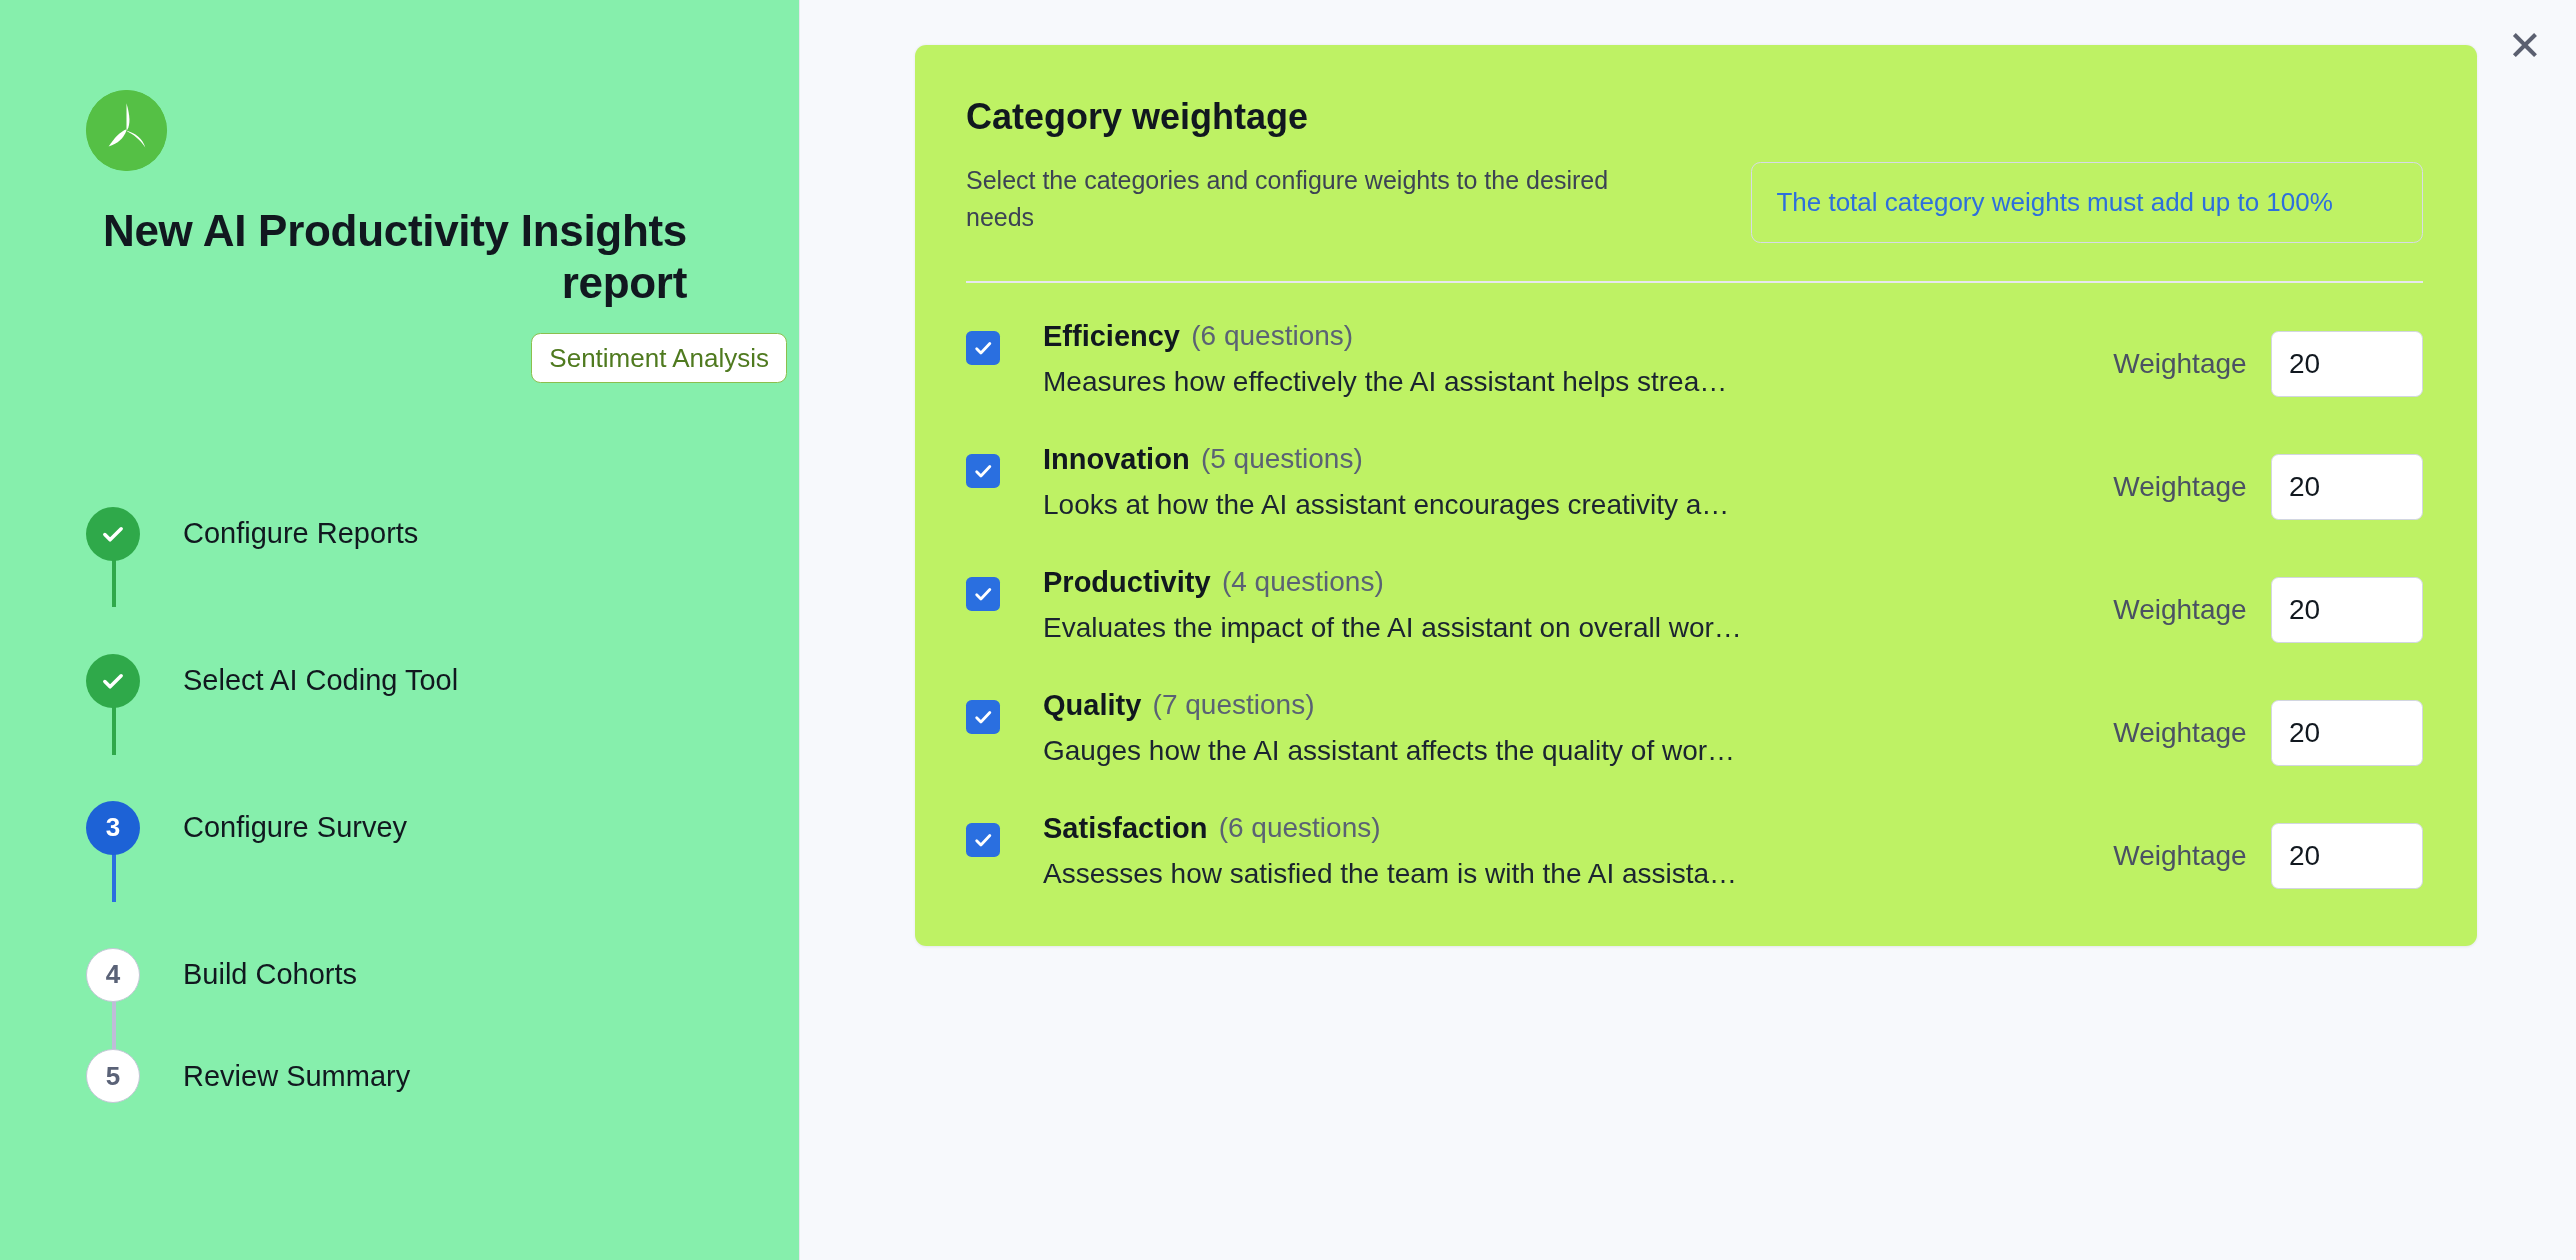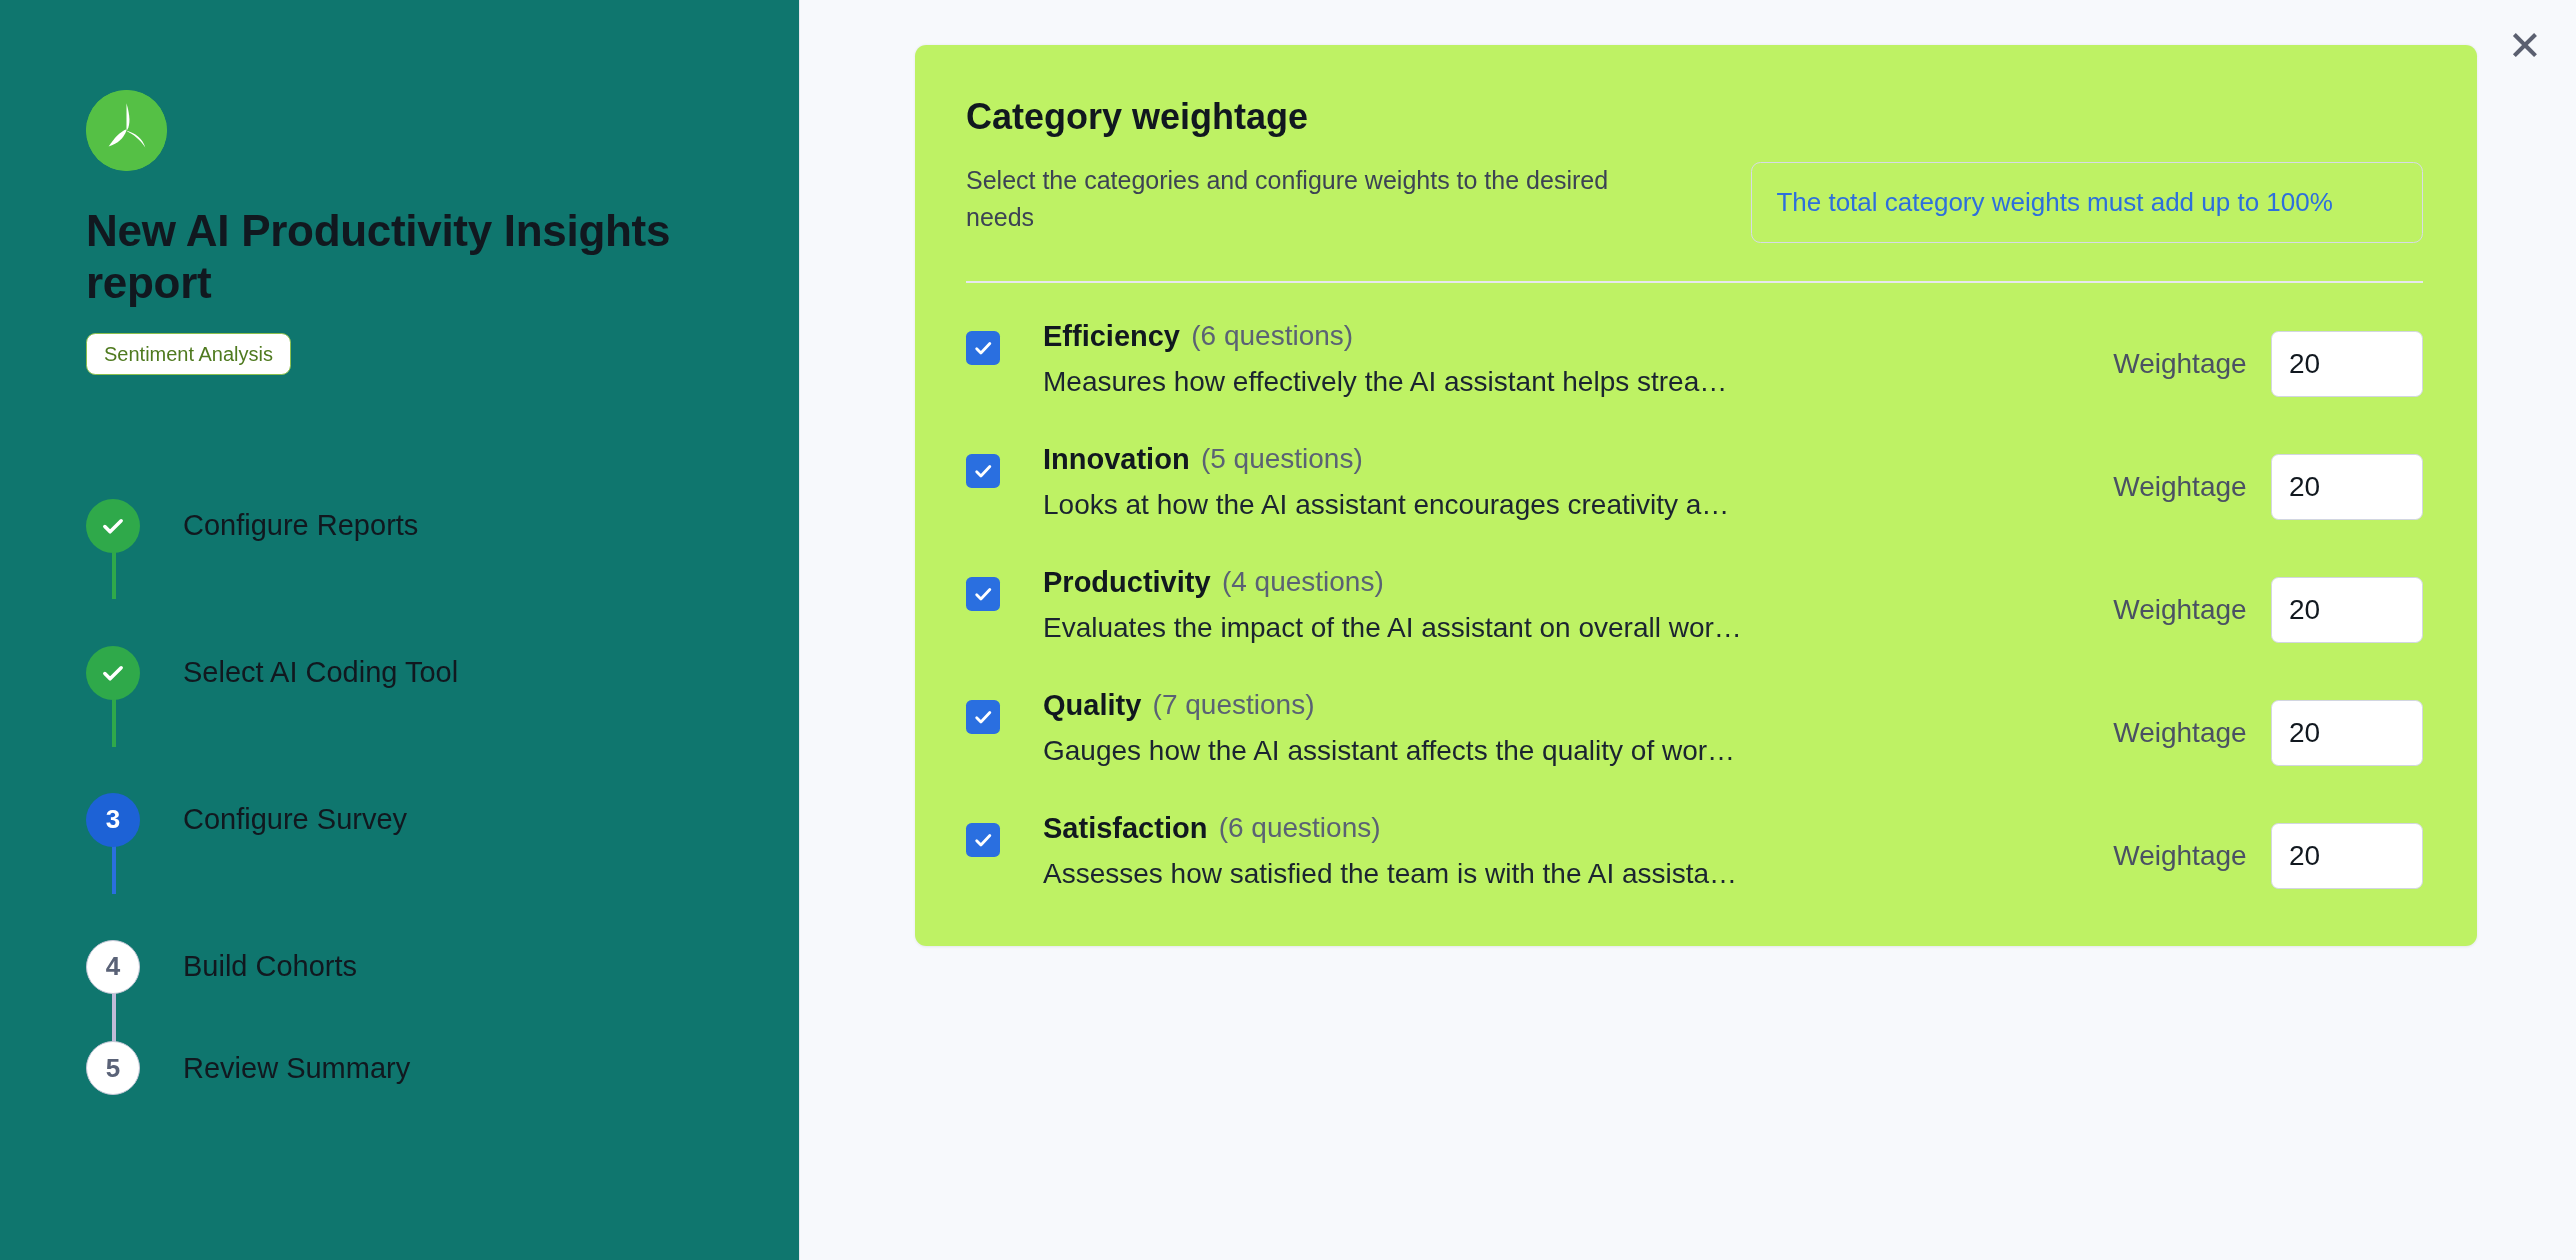--- a/index.html
+++ b/index.html
@@ -15,25 +15,26 @@
     width: 2576px;
     height: 1261px;
     display: flex;
     background: #ffffff;
   }
 
   
   .sidebar {
     width: 800px;
     height: 100%;
-    background: #0f766e;
+    background: #86efac;
     border-right: 1.9px solid #e6e8ee;
     padding: 90px 12px 0 86px;
     flex: 0 0 800px;
     position: relative;
+    text-align: right;
   }
   .logo {
     width: 81px;
     height: 81px;
     border-radius: 50%;
     background: #55c045;
     position: relative;
     overflow: hidden;
   }
   .logo svg { display:block; }
@@ -47,21 +48,21 @@
     letter-spacing: -0.3px;
     max-width: 601px;
   }
   .tag {
     display: inline-block;
     margin-top: 24.4px;
     padding: 8.5px 17px;
     border: 1.9px solid #8bbf4d;
     border-radius: 9.4px;
     color: #4f7a1f;
-    font-size: 20px;
+    font-size: 26px;
     background: #ffffff;
   }
 
   .steps {
     margin-top: 77px;
     position: relative;
   }
   .step {
     display: flex;
     align-items: center;

